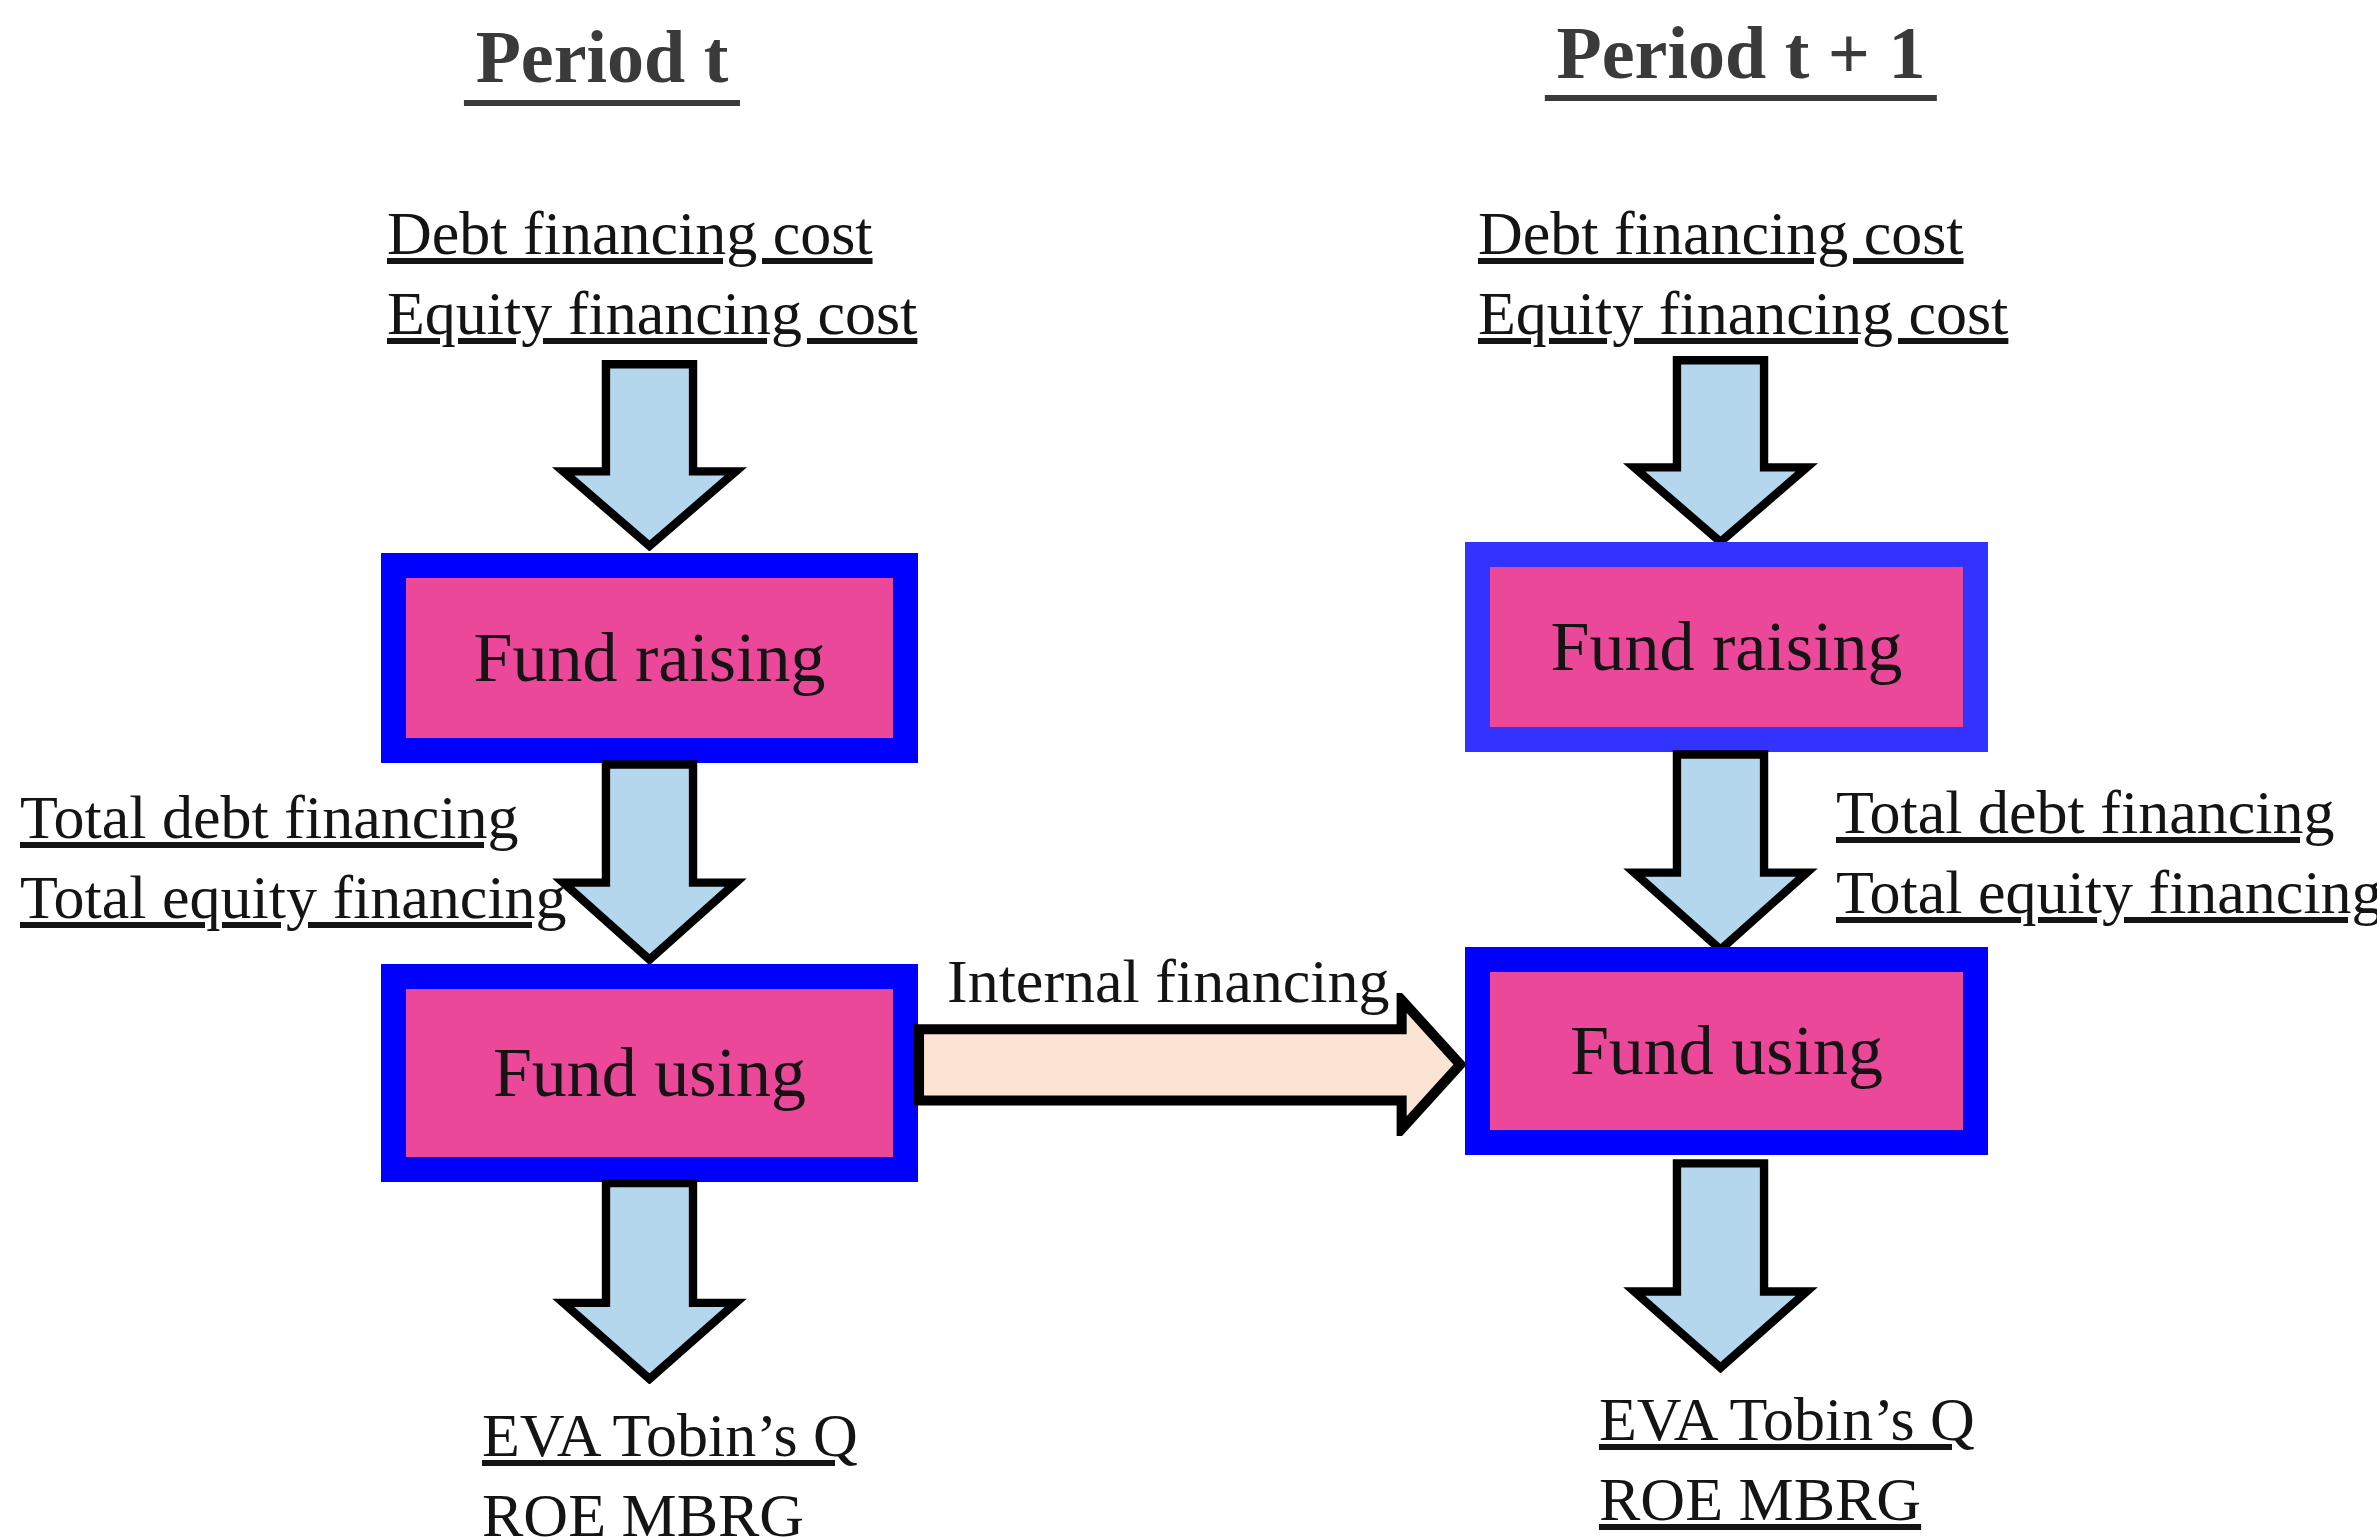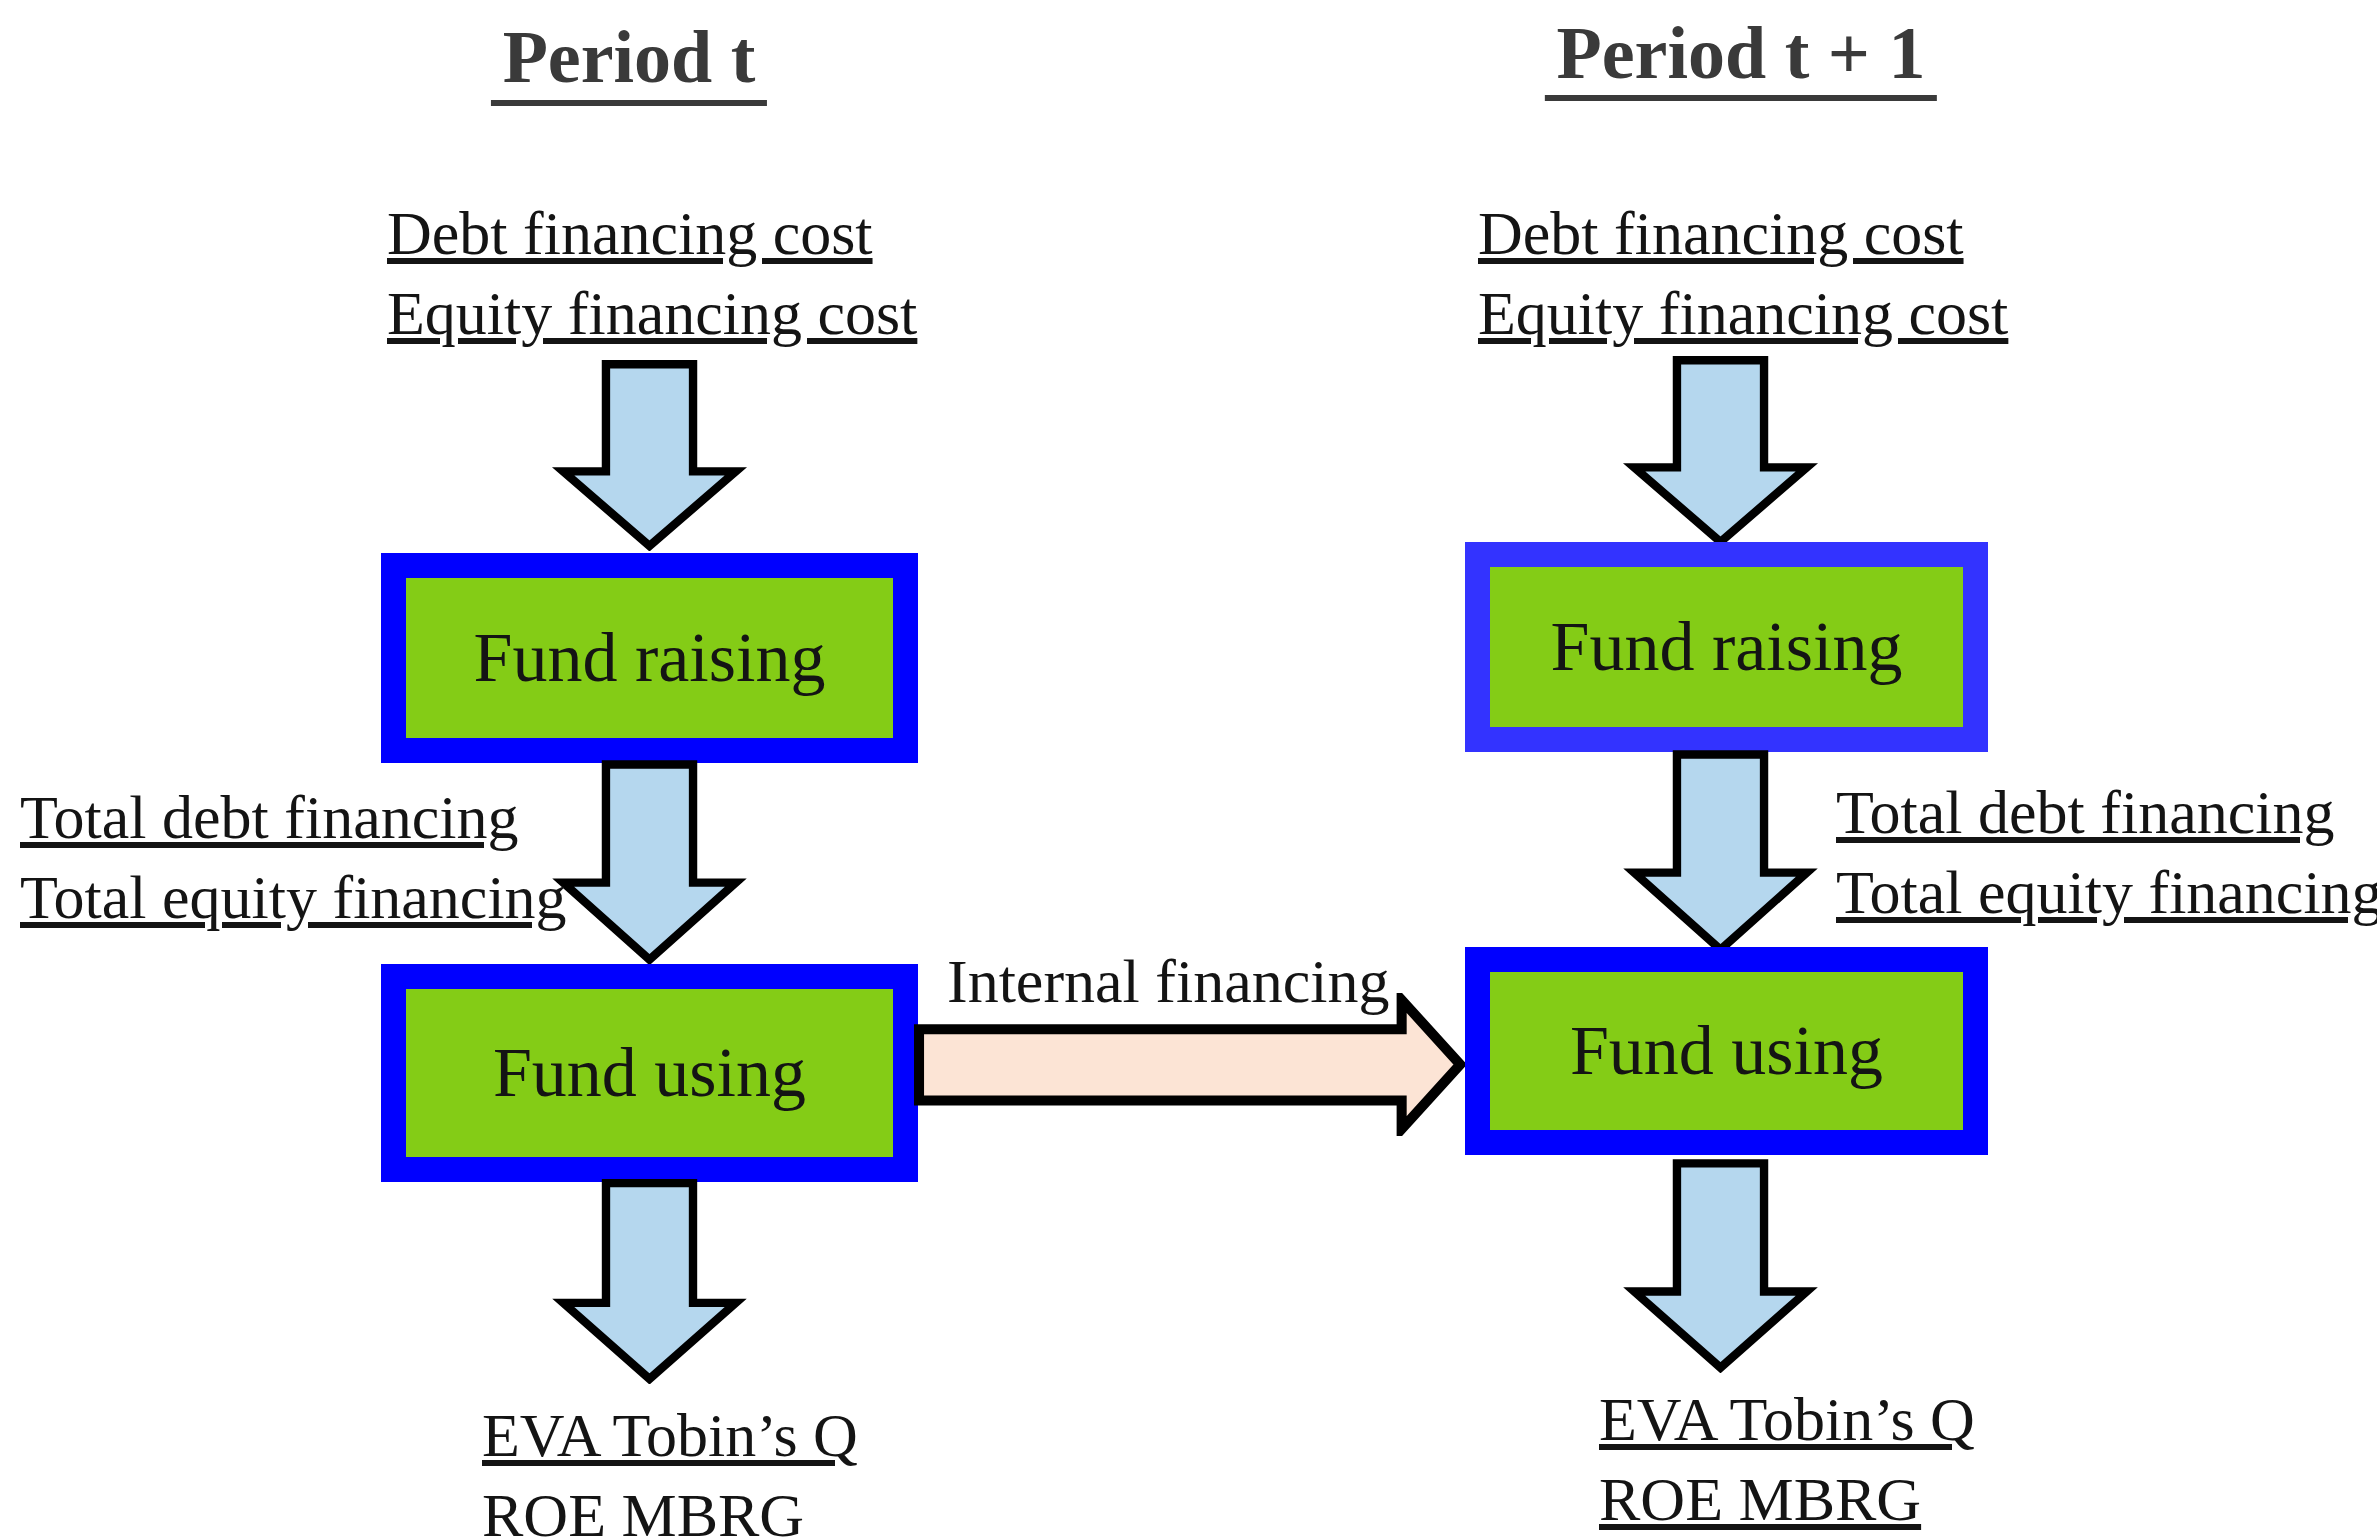--- a/index.html
+++ b/index.html
@@ -32,21 +32,21 @@
     position: absolute;
     font-size: 62px;
     line-height: 80px;
     white-space: nowrap;
     letter-spacing: 0px;
   }
   .label-line { display: block; text-decoration: underline; }
   .flow-box {
     position: absolute;
     box-sizing: border-box;
-    background: #84cc16;
+    background: #ec4899;
     border: 25px solid var(--box-border-blue, #0000FF);
     display: flex;
     align-items: center;
     justify-content: center;
     font-size: 70px;
     white-space: nowrap;
   }
   .flow-box.alt {
     border-color: var(--box-border-blue-alt, #3333FF);
   }
@@ -62,21 +62,21 @@
   .arrow.h polygon {
     fill: var(--arrow-fill-peach, #FCE4D5);
     stroke-width: 12;
   }
 </style>
 </head>
 <body>
 
 <div class="canvas">
 
-  <div class="col-title" style="left:629px; top:17px;">Period t</div>
+  <div class="col-title" style="left:602px; top:17px;">Period t</div>
 
   <div class="label-block" style="left:387px; top:193px;">
     <span class="label-line">Debt financing cost</span>
     <span class="label-line">Equity financing cost</span>
   </div>
 
   <svg class="arrow v" style="left:549px; top:360px;" width="201" height="191" viewBox="0 0 240 228">
     <polygon points="68,5 172,5 172,133 223,133 120,222 17,133 68,133"></polygon>
   </svg>
 

